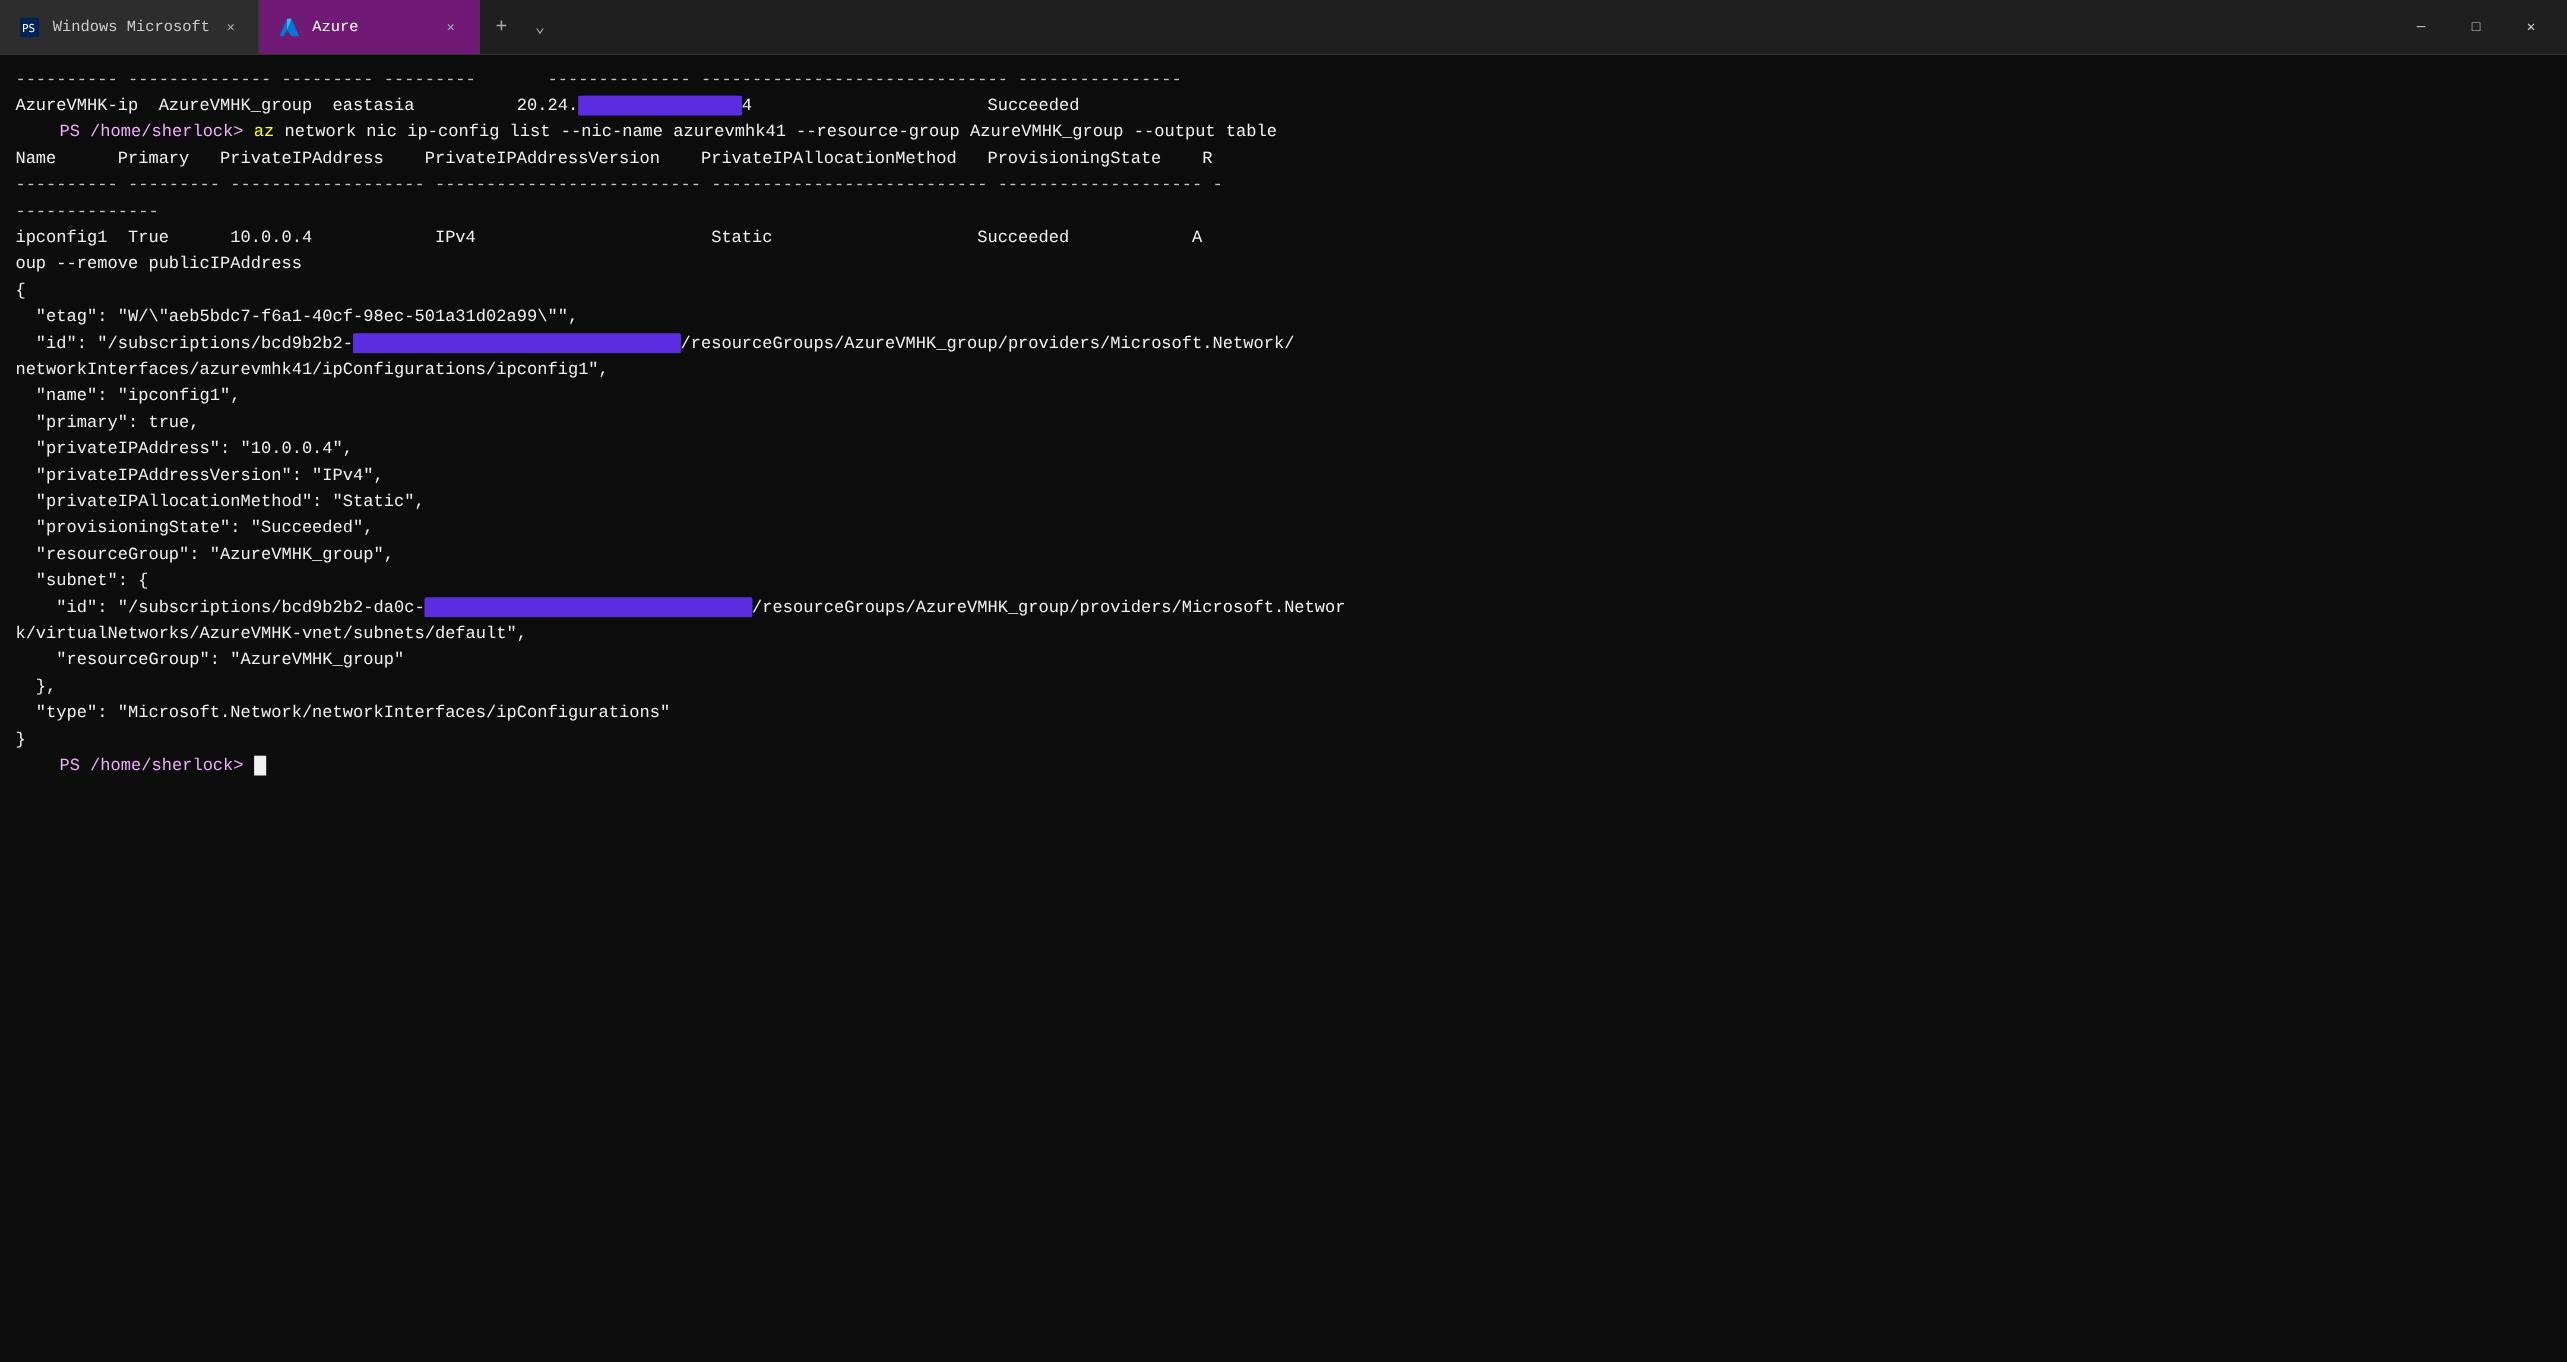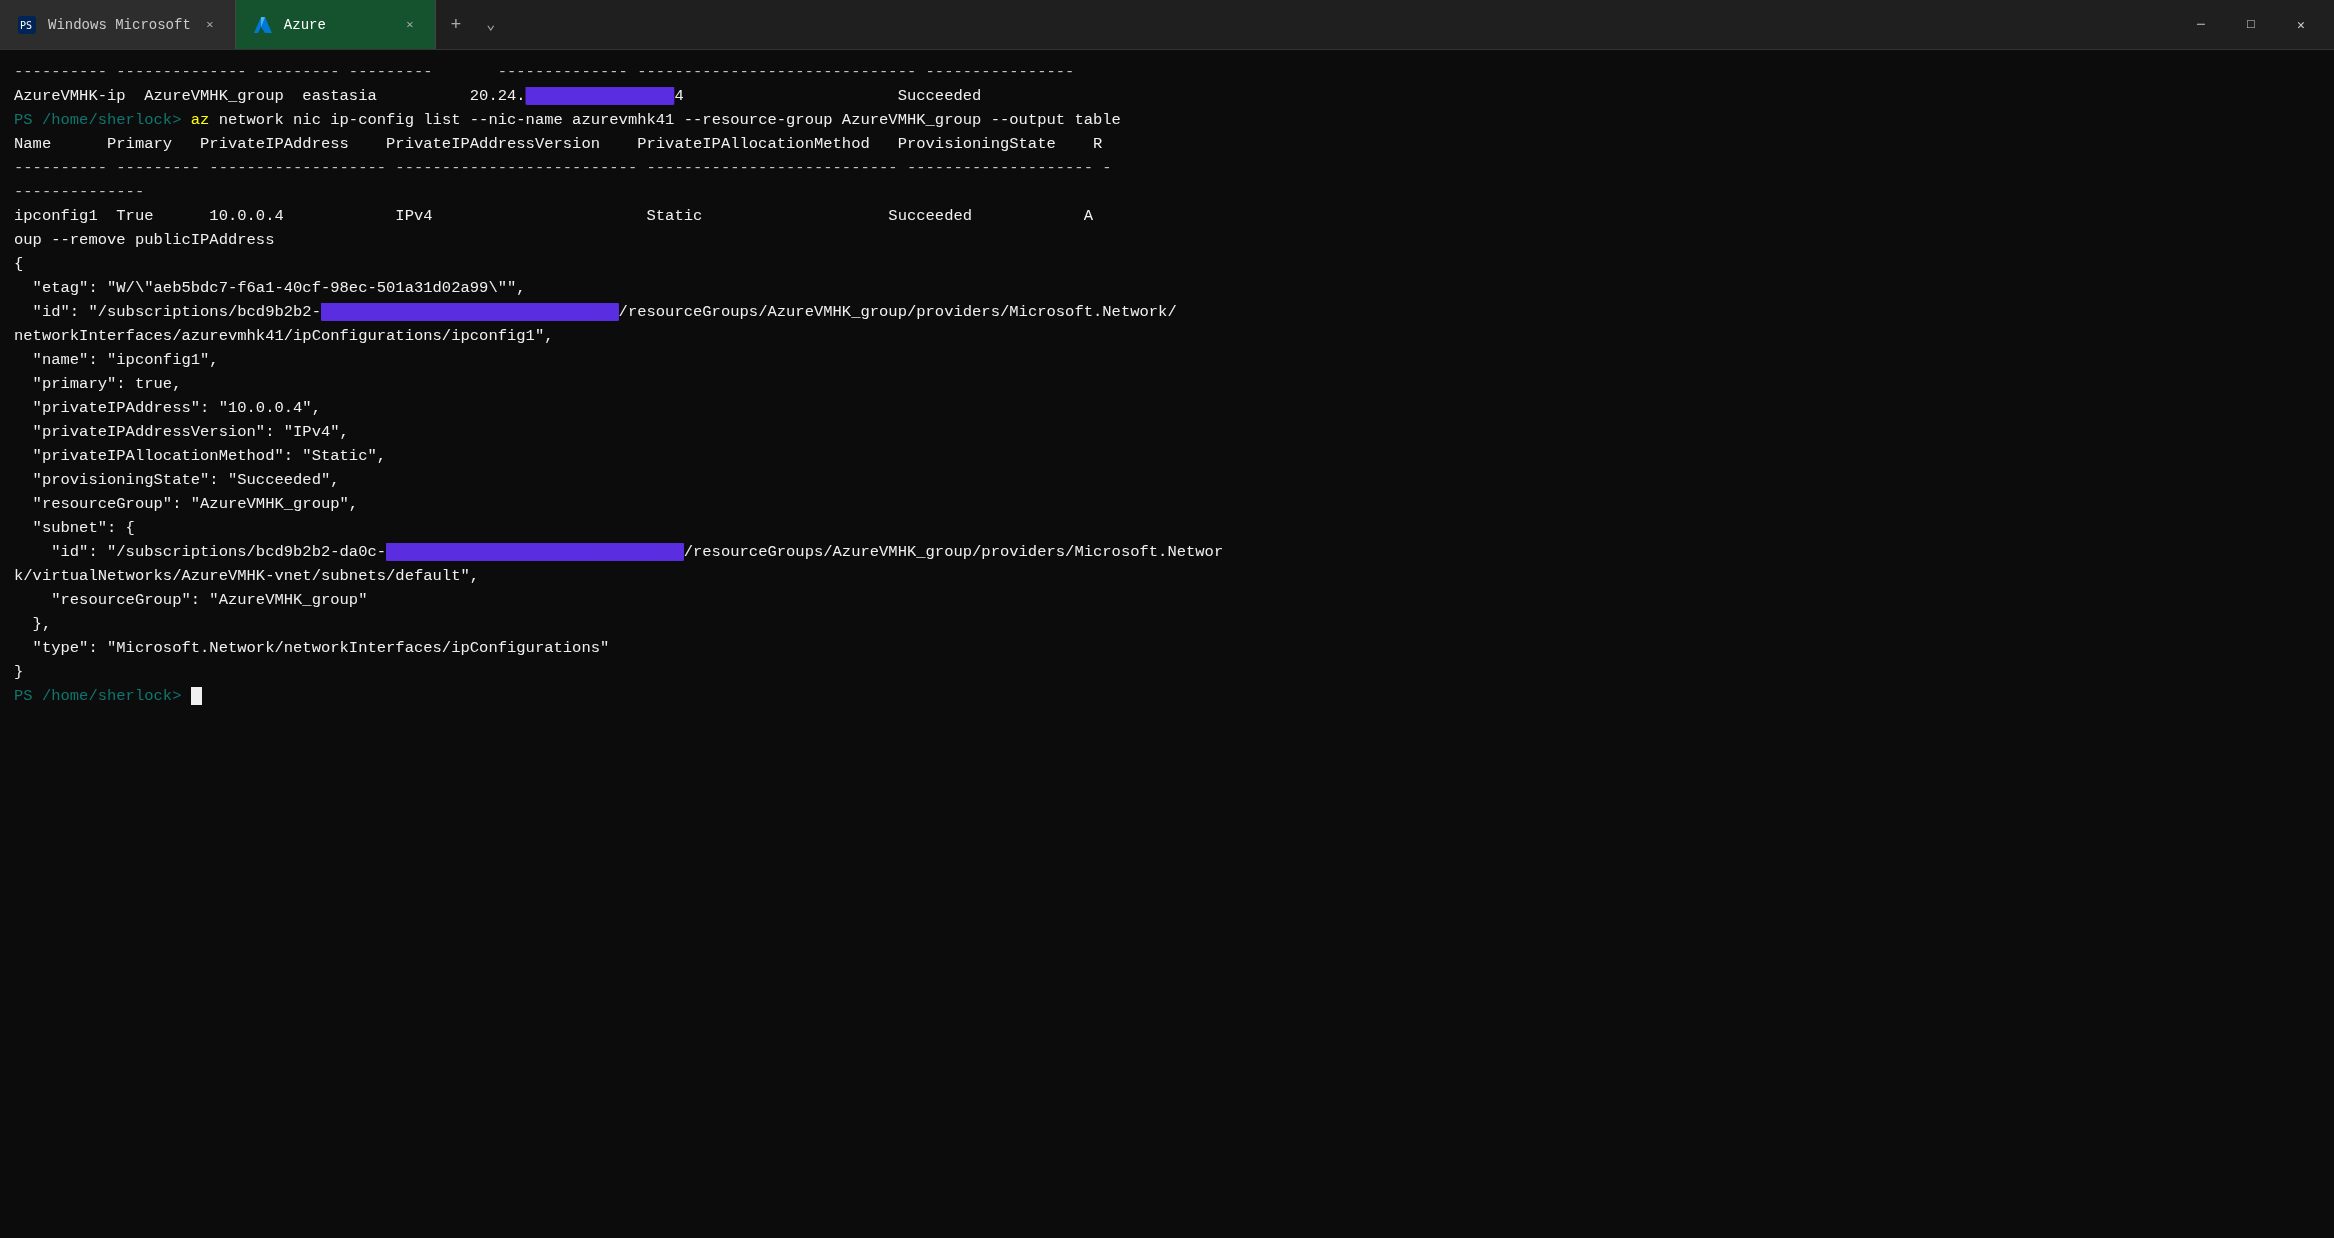--- a/index.html
+++ b/index.html
@@ -39,21 +39,21 @@
       gap: 10px;
       font-size: 14px;
       color: #ccc;
       background: #2d2d2d;
       border-right: 1px solid #444;
       cursor: pointer;
       min-width: 200px;
     }
 
     .tab.active {
-      background: #14532d;
+      background: #701a75;
       color: #fff;
     }
 
     .tab-close {
       margin-left: auto;
       width: 18px;
       height: 18px;
       display: flex;
       align-items: center;
       justify-content: center;
@@ -112,21 +112,22 @@
     .line {
       white-space: pre;
       color: #f0f0f0;
     }
 
     .line.dimmed {
       color: #c0c0c0;
     }
 
     .prompt {
-      color: #0f766e;
+      color: #f0abfc;
+      margin-left: 40px;
     }
 
     .cmd-az {
       color: #ffff00;
     }
 
     .cmd-rest {
       color: #f0f0f0;
     }
 

